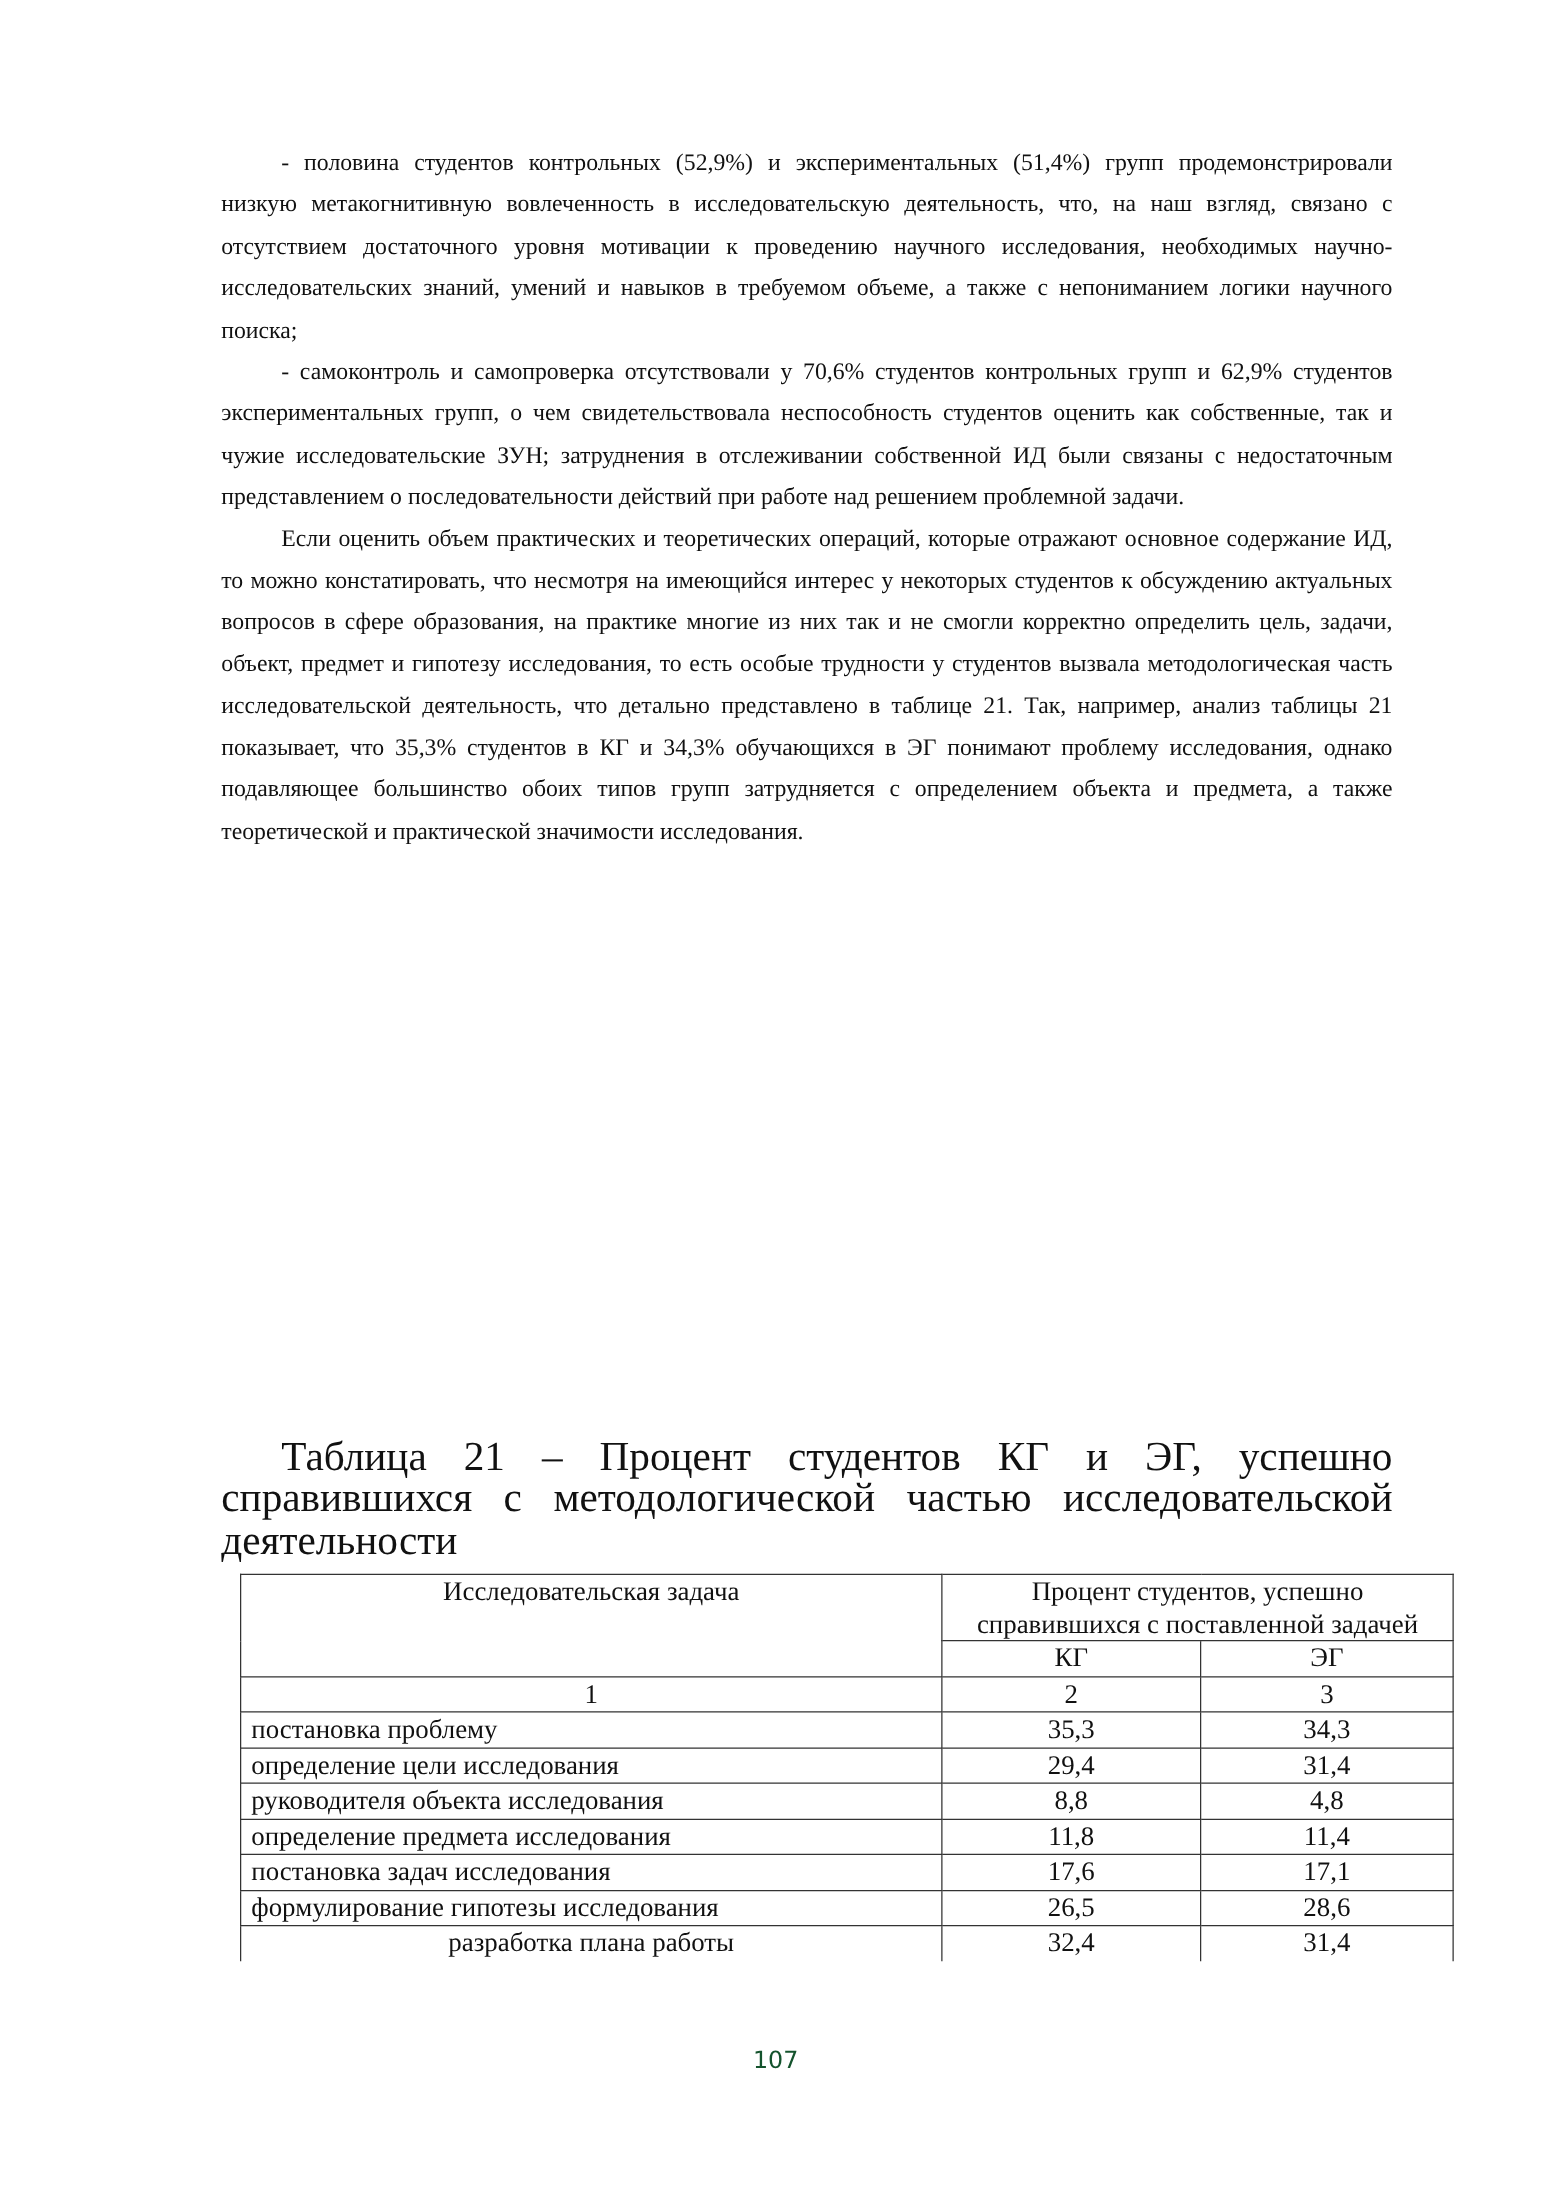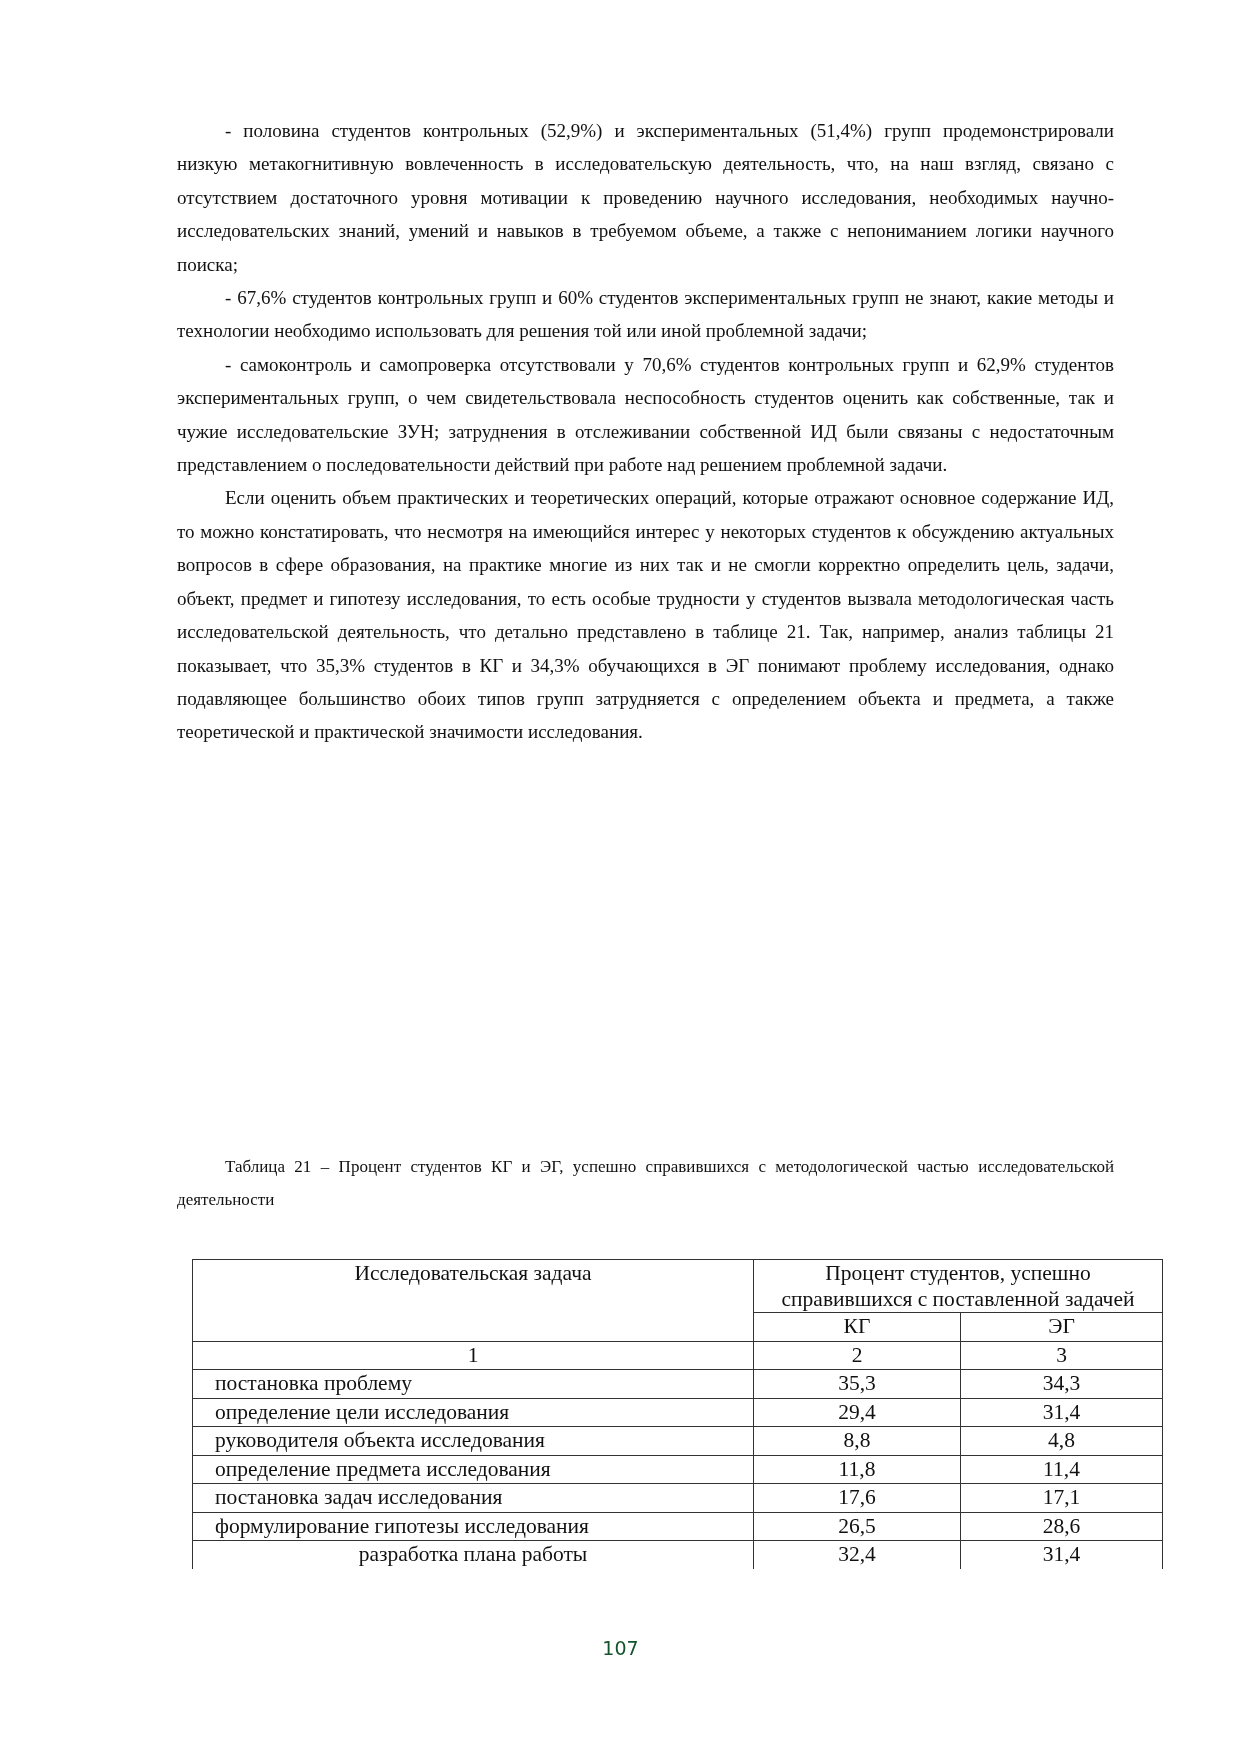--- a/index.html
+++ b/index.html
@@ -27,38 +27,38 @@
       text-align: justify;
       text-indent: 48px;
       margin: 0;
       letter-spacing: 0;
     }
     .caption {
       position: absolute;
       left: 177px;
       top: 1150px;
       width: 937px;
-      font-size: 17px;
+      font-size: 33px;
       line-height: 33.4px;
       text-align: justify;
       text-indent: 48px;
       margin: 0;
     }
     table.data {
       position: absolute;
       left: 192px;
       top: 1259px;
       width: 970px;
       border-collapse: collapse;
       font-size: 21.5px;
       table-layout: fixed;
     }
     table.data td, table.data th {
       border: 1.5px solid #333333;
-      padding: 0 22px;
+      padding: 0 8px;
       font-weight: normal;
       line-height: 26px;
       height: 27.5px;
       vertical-align: top;
     }
     table.data th {
       text-align: center;
     }
     table.data td.num {
       text-align: center;
@@ -90,21 +90,20 @@
       font-family: "DejaVu Sans", "Liberation Sans", sans-serif;
       font-size: 19px;
       color: #14532d;
     }
   </style>
 </head>
 <body>
 
 <div class="page">
   <p class="para">- половина студентов контрольных (52,9%) и экспериментальных (51,4%) групп продемонстрировали низкую метакогнитивную вовлеченность в исследовательскую деятельность, что, на наш взгляд, связано с отсутствием достаточного уровня мотивации к проведению научного исследования, необходимых научно-исследовательских знаний, умений и навыков в требуемом объеме, а также с непониманием логики научного поиска;</p>
-  <p class="para">- 67,6% студентов контрольных групп и 60% студентов экспериментальных групп не знают, какие методы и технологии необходимо использовать для решения той или иной проблемной задачи;</p>
   <p class="para">- самоконтроль и самопроверка отсутствовали у 70,6% студентов контрольных групп и 62,9% студентов экспериментальных групп, о чем свидетельствовала неспособность студентов оценить как собственные, так и чужие исследовательские ЗУН; затруднения в отслеживании собственной ИД были связаны с недостаточным представлением о последовательности действий при работе над решением проблемной задачи.</p>
   <p class="para">Если оценить объем практических и теоретических операций, которые отражают основное содержание ИД, то можно констатировать, что несмотря на имеющийся интерес у некоторых студентов к обсуждению актуальных вопросов в сфере образования, на практике многие из них так и не смогли корректно определить цель, задачи, объект, предмет и гипотезу исследования, то есть особые трудности у студентов вызвала методологическая часть исследовательской деятельность, что детально представлено в таблице 21. Так, например, анализ таблицы 21 показывает, что 35,3% студентов в КГ и 34,3% обучающихся в ЭГ понимают проблему исследования, однако подавляющее большинство обоих типов групп затрудняется с определением объекта и предмета, а также теоретической и практической значимости исследования.</p>
 </div>
 
 <p class="caption">Таблица 21 – Процент студентов КГ и ЭГ, успешно справившихся с методологической частью исследовательской деятельности</p>
 
 <table class="data">
   <colgroup>
     <col class="c1">
       <col class="c2">

